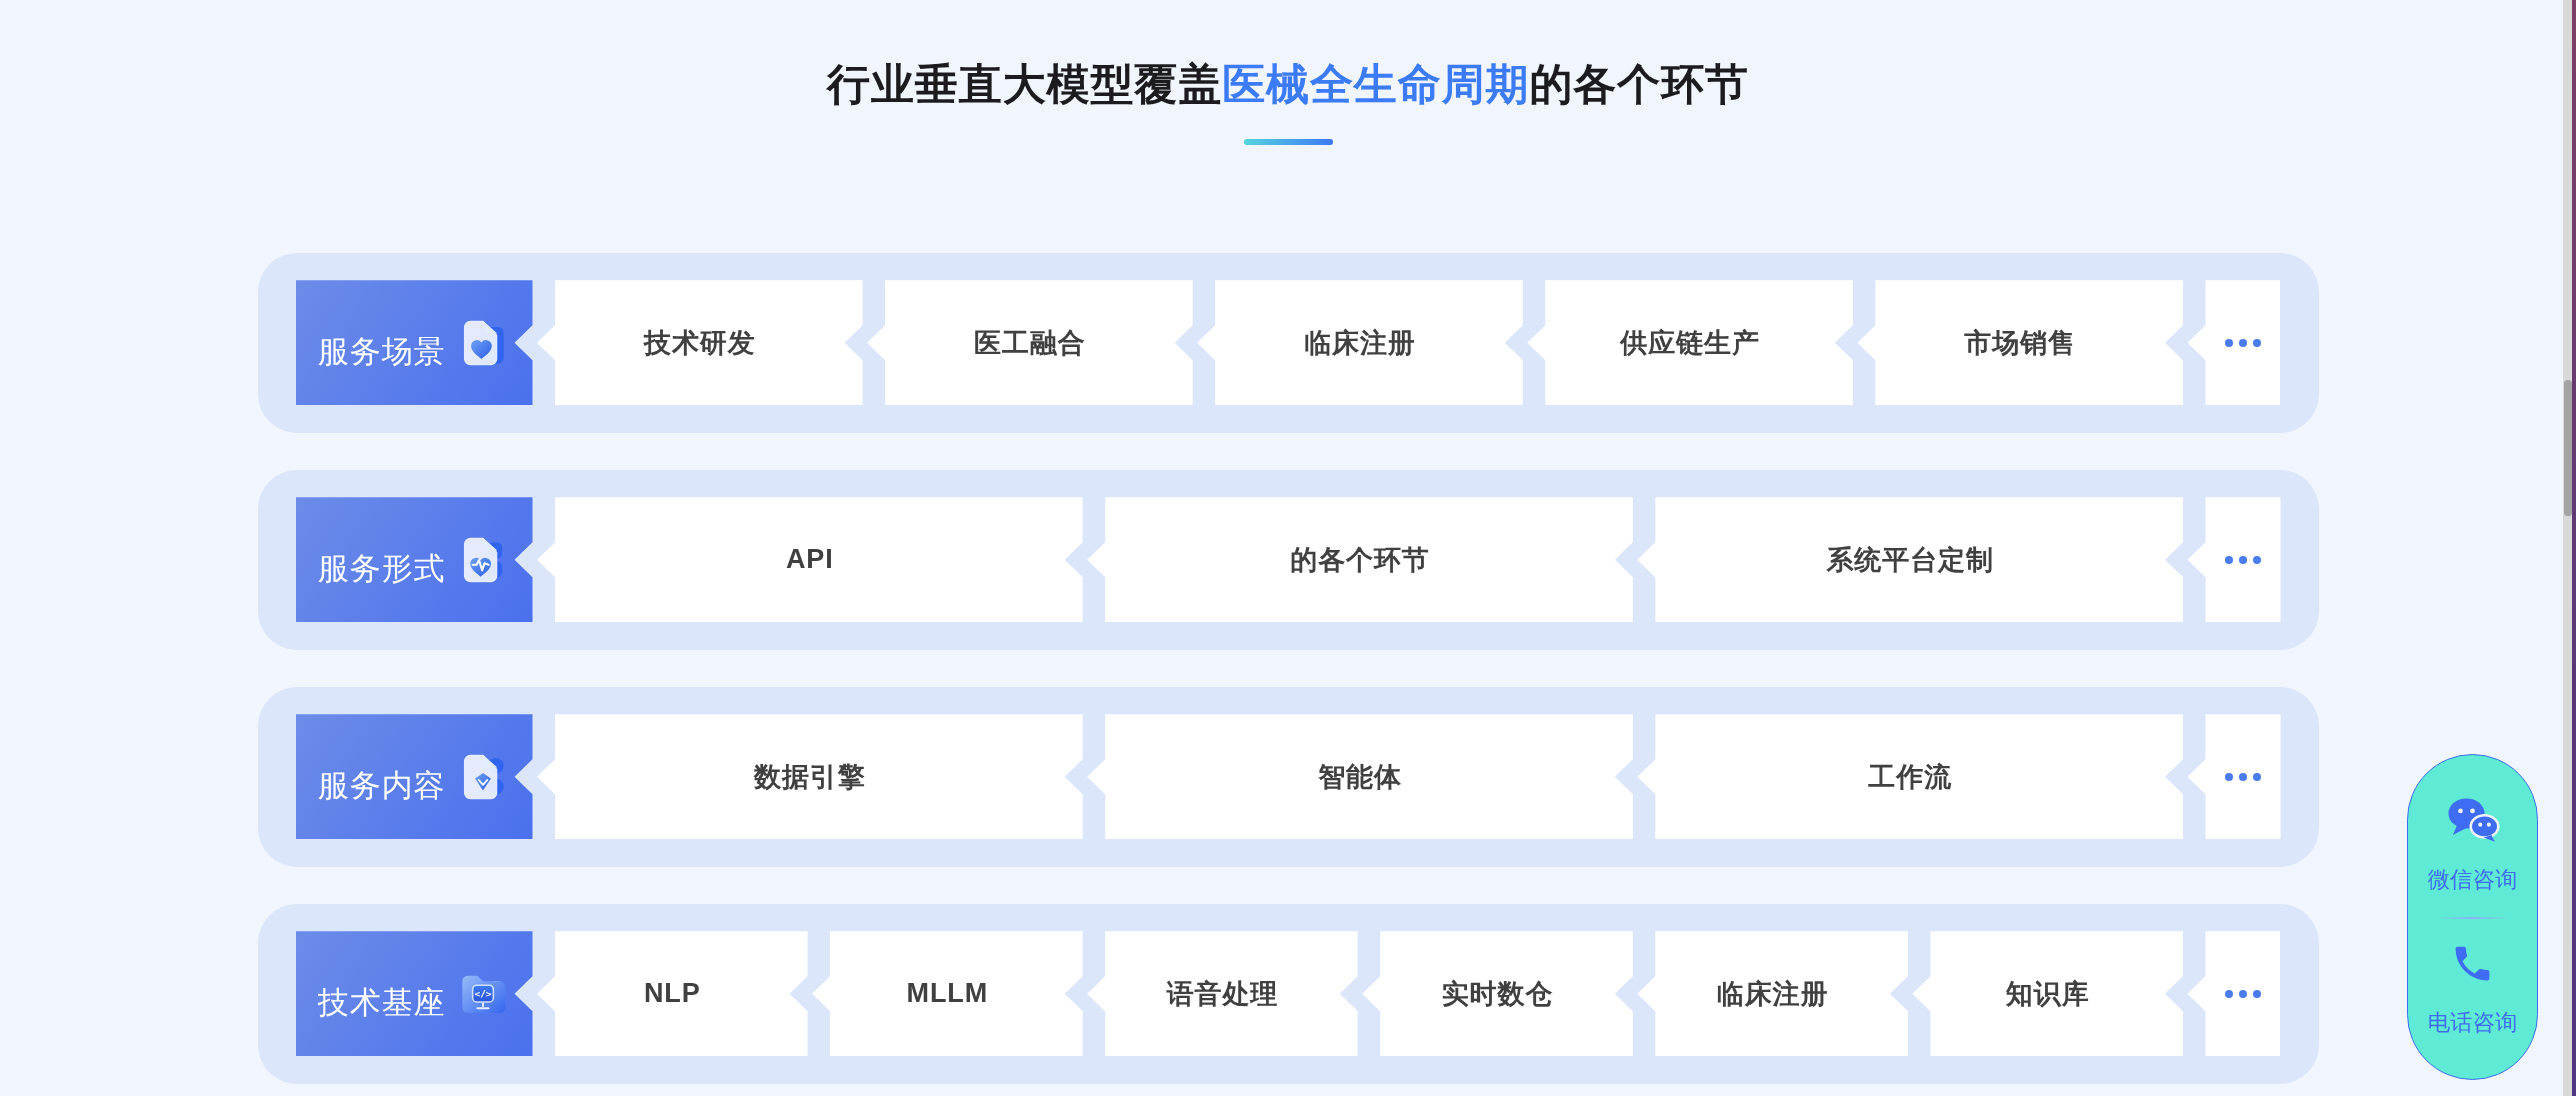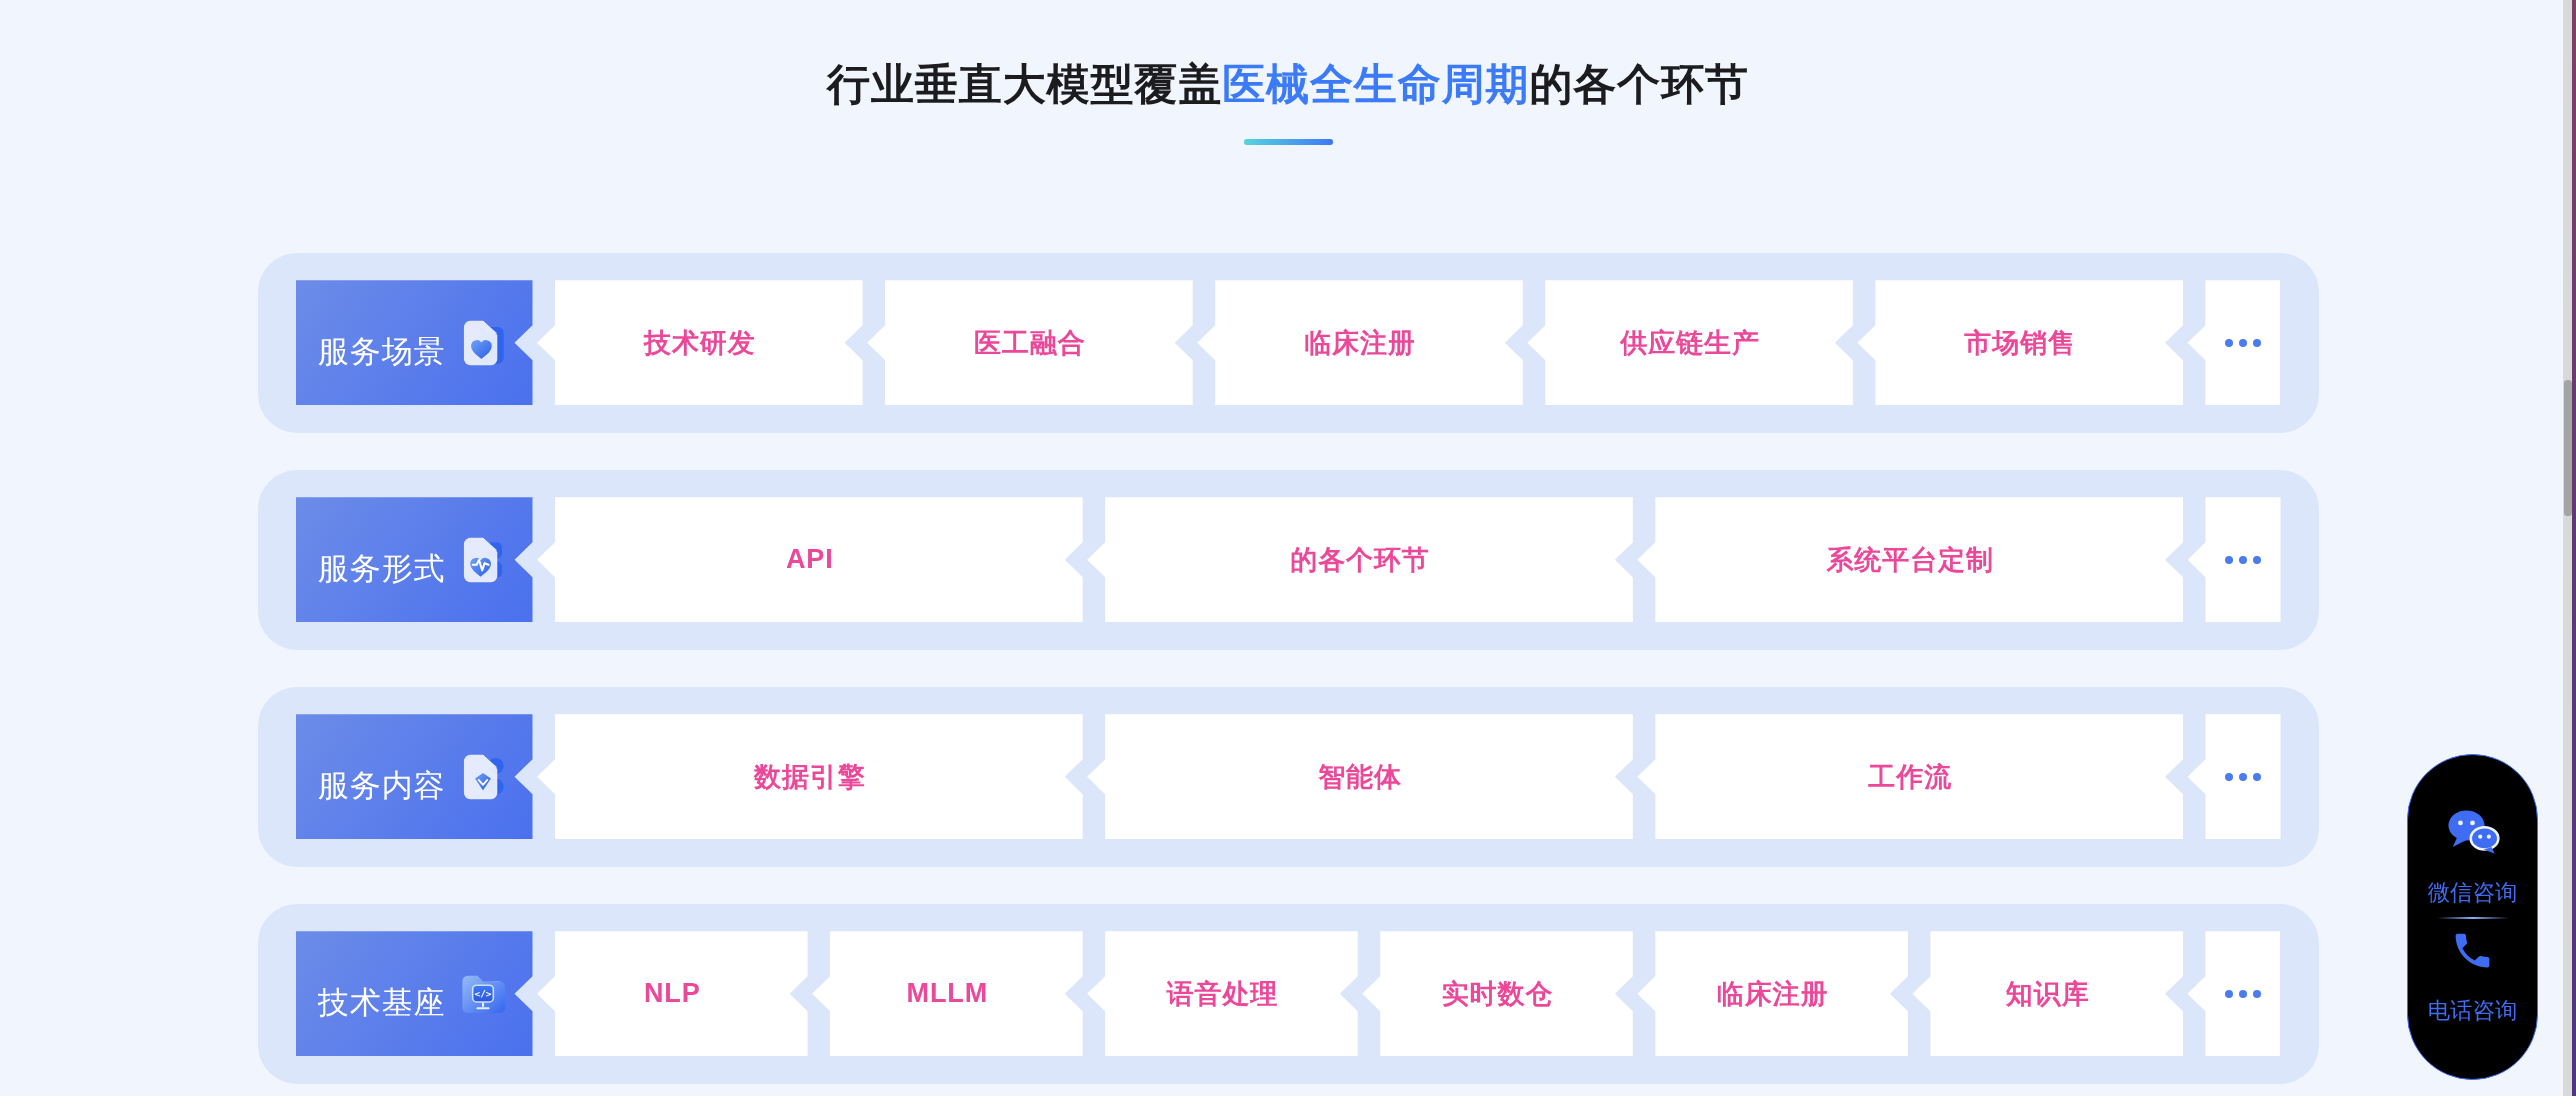--- a/index.html
+++ b/index.html
@@ -35,33 +35,33 @@
     background:linear-gradient(125deg,#6c8ce8 0%,#4a70ee 100%);
     clip-path:polygon(0 0,100% 0,100% 36%,calc(100% - 18px) 50%,100% 64%,100% 100%,0 100%);
     gap:10.7px;
   }
   .label-text{color:#ffffff;font-size:31px;font-weight:500;letter-spacing:0.9px;white-space:nowrap;margin-top:19px;}
   .row-icon{display:flex;align-items:center;}
   .item{
     flex:1 1 0;background:#ffffff;padding:0 21.5px;
     clip-path:polygon(18px 0,100% 0,100% 36%,calc(100% - 18px) 50%,100% 64%,100% 100%,18px 100%,18px 64%,0 50%,18px 36%);
   }
-  .item-text{font-size:27px;font-weight:700;color:#ec4899;letter-spacing:0.9px;white-space:nowrap;}
+  .item-text{font-size:27px;font-weight:700;color:#404040;letter-spacing:0.9px;white-space:nowrap;}
   .more{
     flex:0 0 75px;background:#ffffff;padding-left:18px;gap:6.3px;
     clip-path:polygon(18px 0,100% 0,100% 100%,18px 100%,18px 64%,0 50%,18px 36%);
   }
   .dot{display:block;width:8px;height:8px;border-radius:50%;background:#4a7cf0;}
 
   
   .contact-widget{
     position:absolute;top:754px;right:38px;width:131px;height:326px;
     box-sizing:border-box;border:1.8px solid #3e6cf3;border-radius:72px;
-    background:#000000;display:flex;flex-direction:column;
-    align-items:center;justify-content:center;gap:9px;font-family:Liberation Serif, serif;
+    background:#5eead4;display:flex;flex-direction:column;
+    align-items:center;justify-content:center;gap:22px;
   }
   .cw-btn{display:flex;flex-direction:column;align-items:center;gap:18px;cursor:pointer;background:none;border:none;padding:0;}
   .cw-label{font-size:22.4px;color:#3e6cf3;font-weight:500;white-space:nowrap;}
   .cw-divider{
     width:72px;height:1.8px;
     background:linear-gradient(90deg,rgba(62,108,243,0) 0%,#8fb0f3 50%,rgba(62,108,243,0) 100%);
   }
 
   
   .scroll-track{position:absolute;top:0;right:3.6px;width:9px;height:1097px;background:#d9d9d9;}

